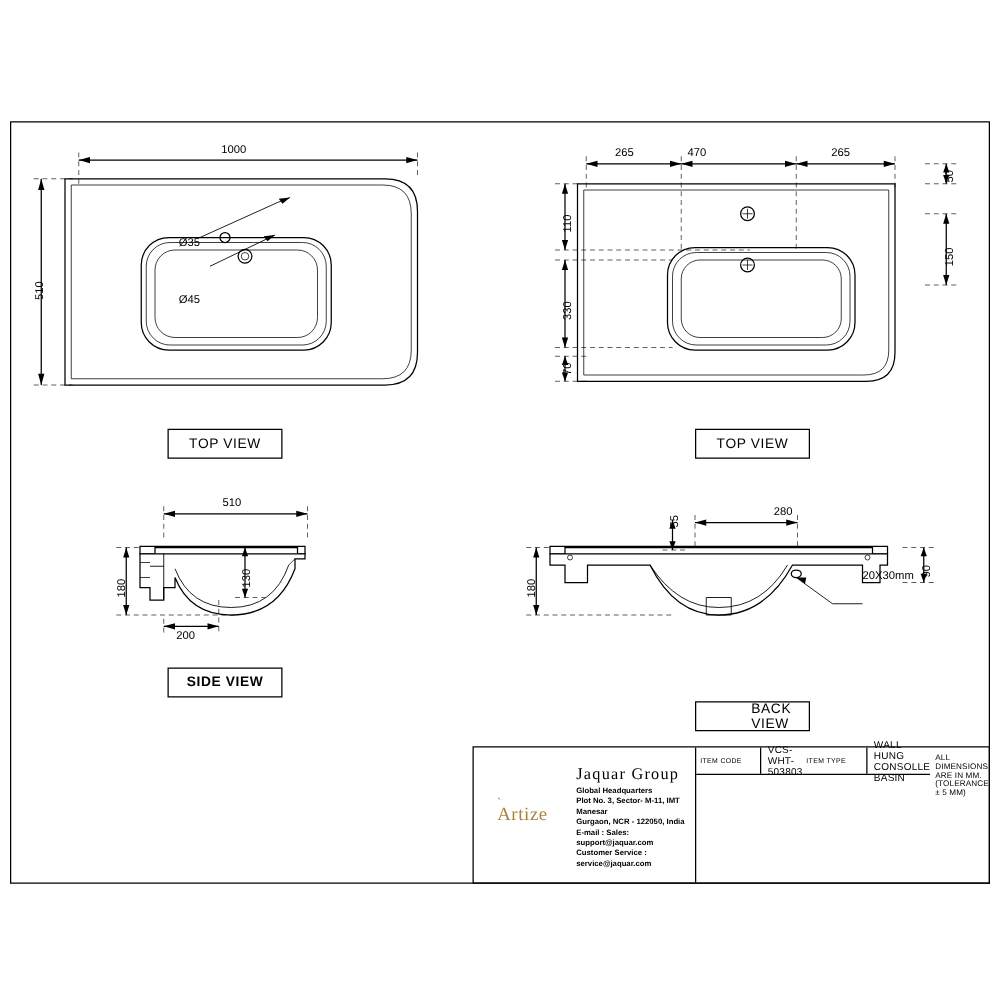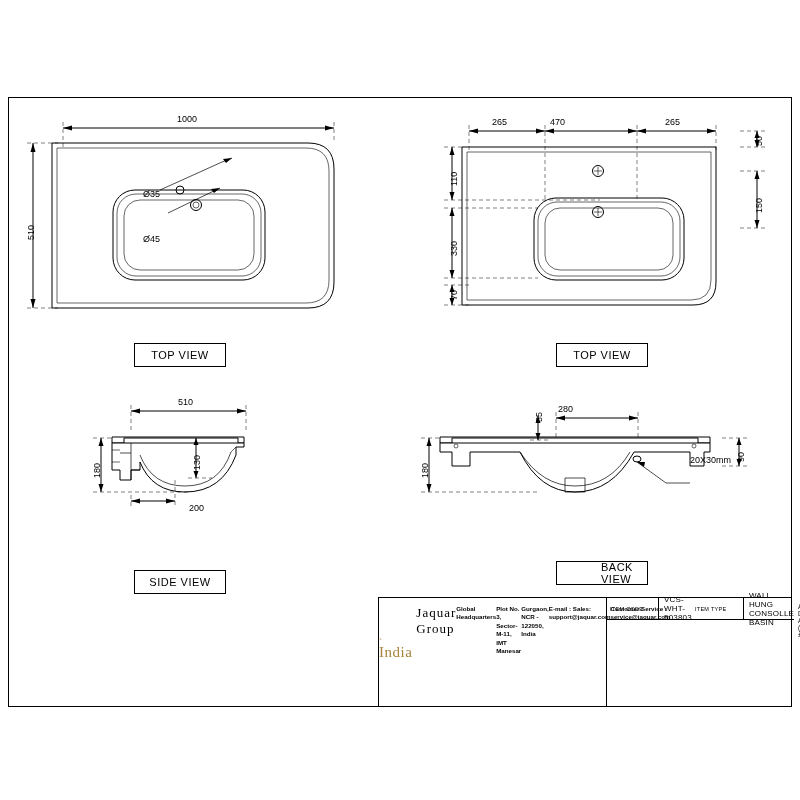--- a/index.html
+++ b/index.html
@@ -74,21 +74,21 @@
   }
   #logo-text .acc {
     position: absolute;
     left: 3px; top: -5px;
     font-size: 10px;
   }
   #addr-cell {
     flex: 1;
     padding: 7px 4px 4px 4px;
     display: flex;
-    flex-direction: row;
+    flex-direction: column;
     justify-content: center;
   }
   #company-name {
     font-family: "Liberation Serif", serif;
     font-size: 13px;
     letter-spacing: 1px;
     margin-bottom: 2px;
   }
   .addr-line {
     font-size: 6.2px;
@@ -331,37 +331,37 @@
   <div class="lbl" style="left:665px; top:117px;">265</div>
   <div class="lbl vert" style="left:754px; top:146px;">50</div>
   <div class="lbl vert" style="left:754px; top:213px;">150</div>
   <div class="lbl vert" style="left:449px; top:186px;">110</div>
   <div class="lbl vert" style="left:449px; top:256px;">330</div>
   <div class="lbl vert" style="left:449px; top:300px;">70</div>
 
   <div class="lbl" style="left:178px; top:397px;">510</div>
   <div class="lbl vert" style="left:92px; top:478px;">180</div>
   <div class="lbl vert" style="left:192px; top:470px;">130</div>
-  <div class="lbl" style="left:141px; top:503px;margin-left:48px;">200</div>
+  <div class="lbl" style="left:141px; top:503px;">200</div>
 
   <div class="lbl vert" style="left:420px; top:478px;">180</div>
   <div class="lbl vert" style="left:534px; top:422px;">55</div>
-  <div class="lbl" style="left:558px; top:404px;">280</div>
+  <div class="lbl" style="left:619px; top:404px;">280</div>
   <div class="lbl vert" style="left:736px; top:462px;">90</div>
   <div class="lbl" style="left:690px; top:455px;">20X30mm</div>
 
   <div class="viewbox" style="left:134px; top:343px; width:92px; height:24px;">TOP VIEW</div>
   <div class="viewbox" style="left:556px; top:343px; width:92px; height:24px;">TOP VIEW</div>
-  <div class="viewbox" style="left:134px; top:570px; width:92px; height:24px;">SIDE VIEW</div>
+  <div class="viewbox" style="left:134px; top:534px; width:92px; height:24px;font-weight:bold;">SIDE VIEW</div>
   <div class="viewbox" style="left:556px; top:561px; width:92px; height:24px;padding-left:44px;">BACK VIEW</div>
 
   <div id="titleblock">
     <div id="tb-left">
       <div id="logo-cell">
-        <div id="logo-text"><span class="acc">̀</span><span>India</span></div>
+        <div id="logo-text"><span class="acc">̀</span><span>Artize</span></div>
       </div>
       <div id="addr-cell">
         <div id="company-name">Jaquar Group</div>
         <div class="addr-line b">Global Headquarters</div>
         <div class="addr-line b">Plot No. 3, Sector- M-11, IMT Manesar</div>
         <div class="addr-line b">Gurgaon, NCR - 122050, India</div>
         <div class="addr-line b">E-mail : Sales:  support@jaquar.com</div>
         <div class="addr-line b">Customer Service :  service@jaquar.com</div>
       </div>
     </div>

